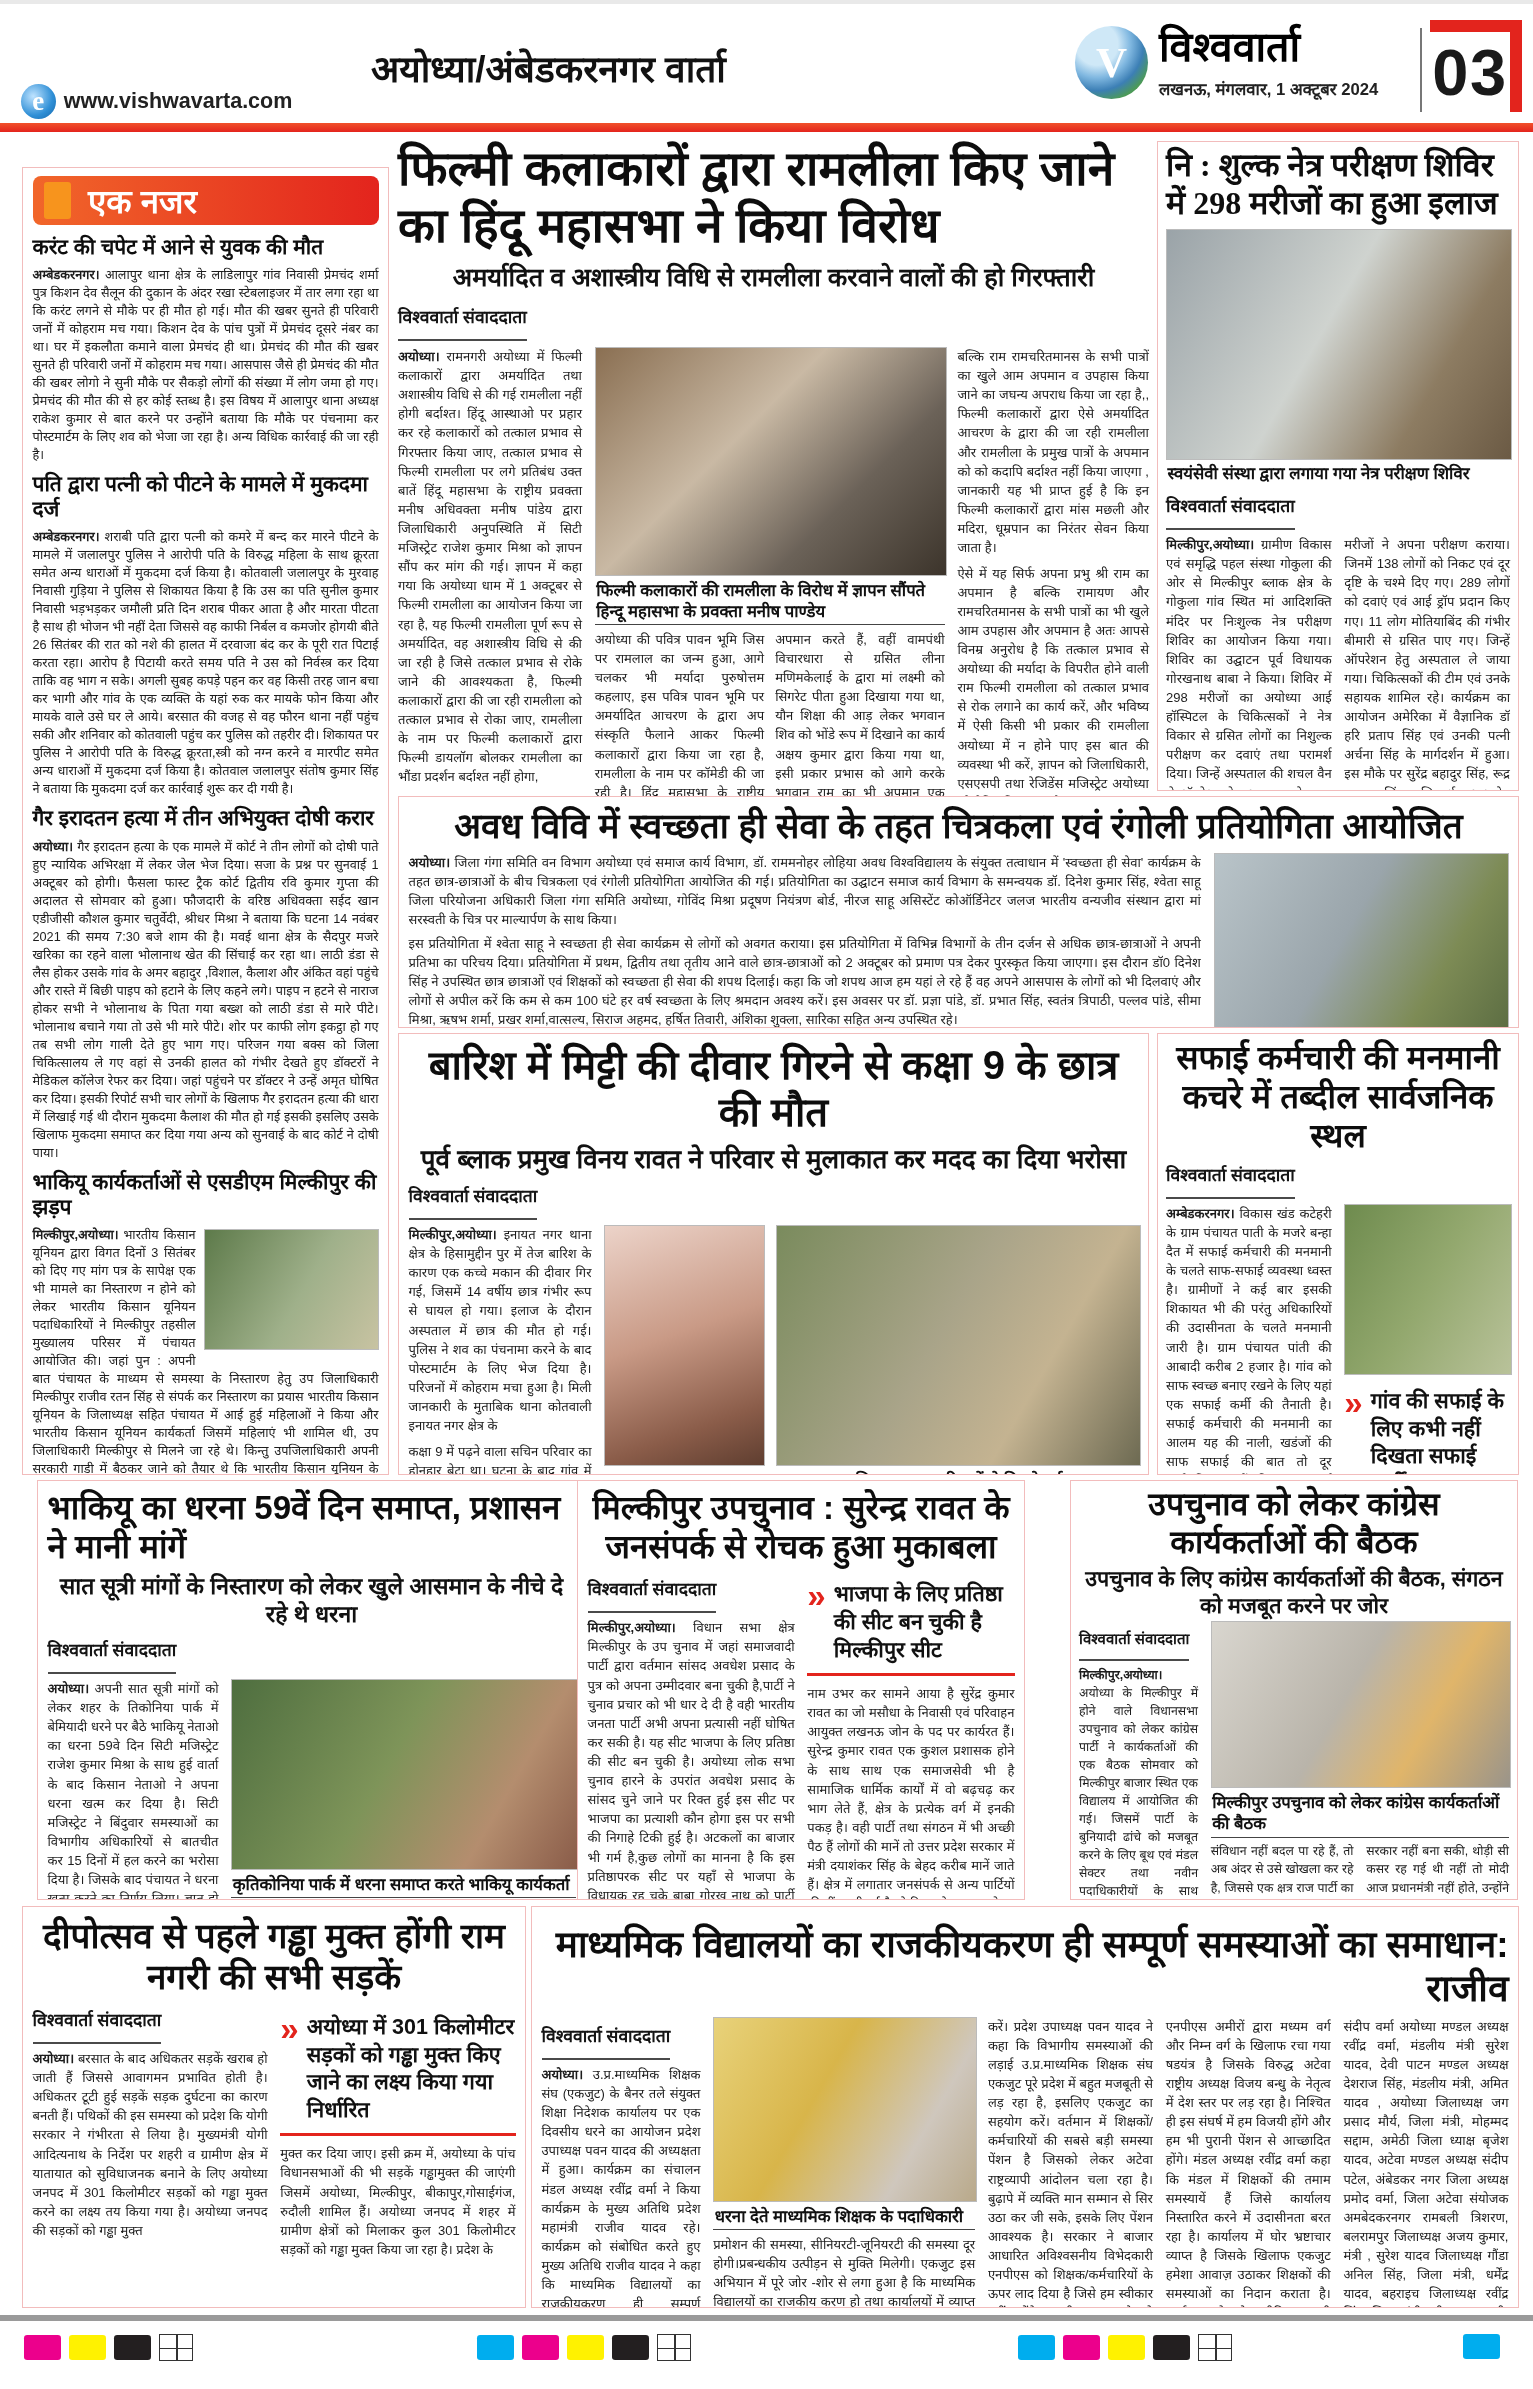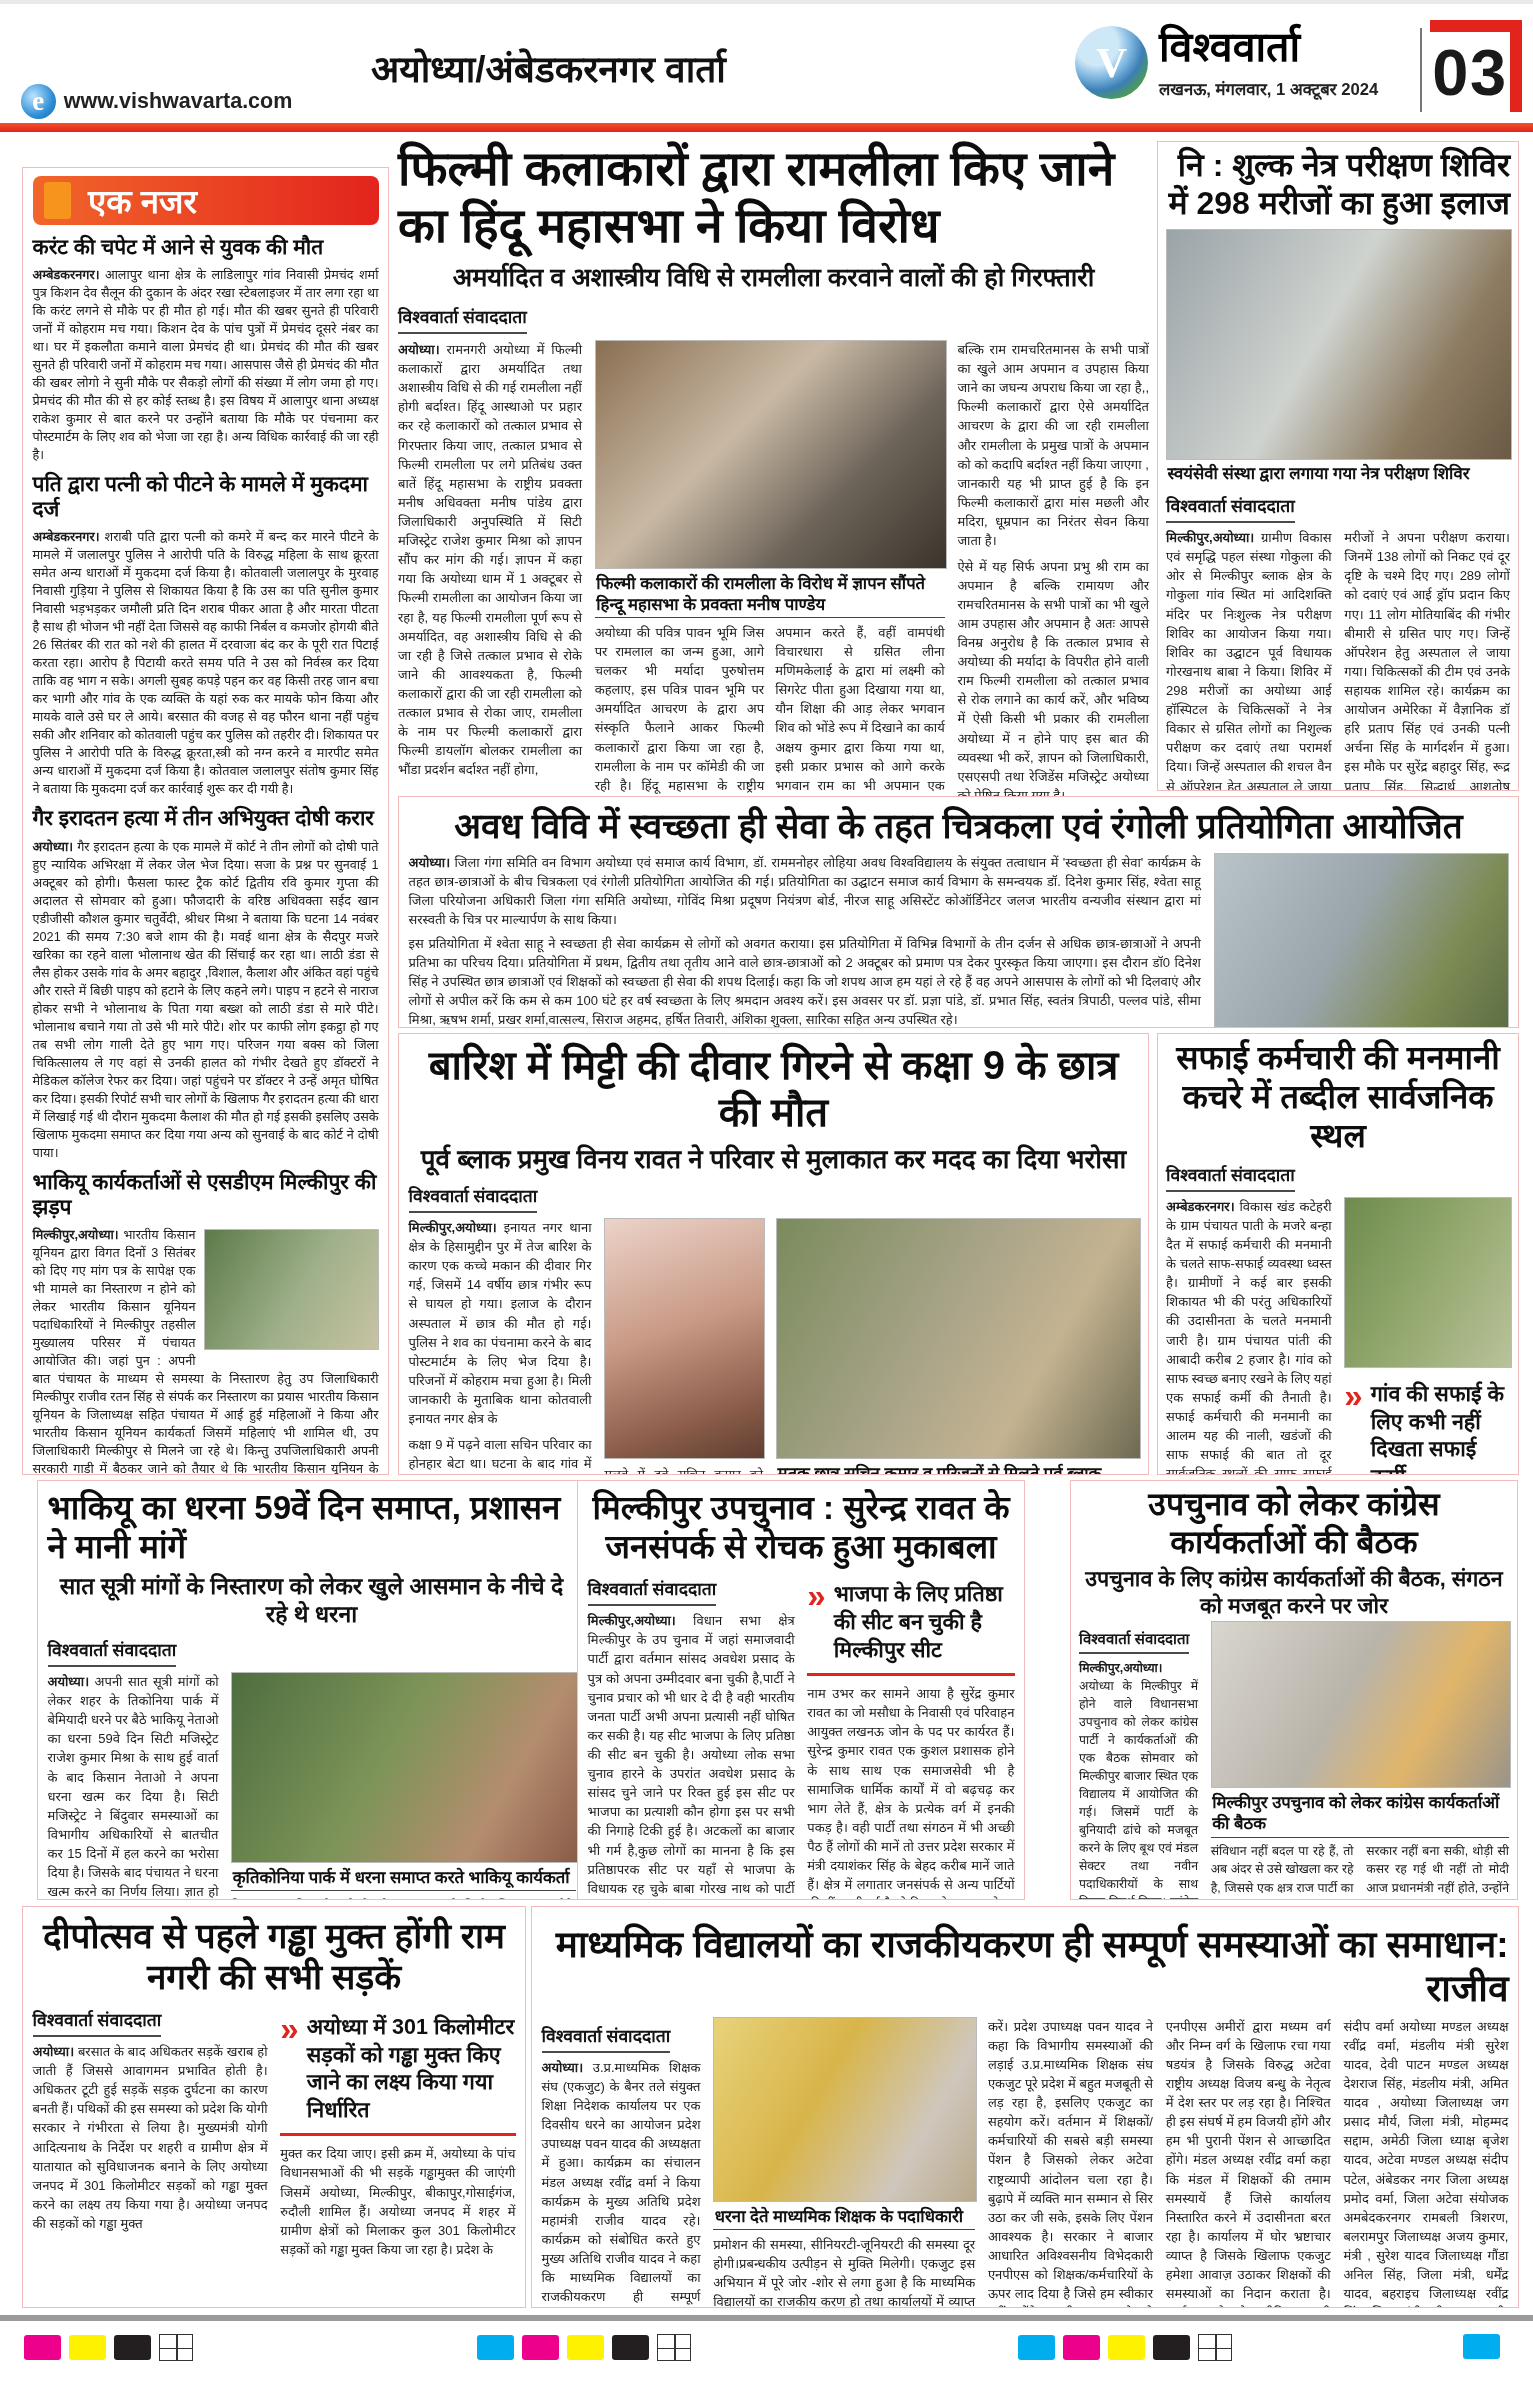--- a/index.html
+++ b/index.html
@@ -15,21 +15,21 @@
   .brand-name{font-size:41px;font-weight:bold;color:#000;line-height:1.05;}
   .brand-date{font-size:16.7px;font-weight:bold;color:#222;margin-top:8px;}
   .pageno-box{top:16px;left:1430px;width:92px;height:92px;border-top:12.7px solid #e3241d;border-right:12.7px solid #e3241d;display:flex;align-items:center;justify-content:center;}
   .pageno{font-size:65px;font-weight:bold;color:#1a1a1a;letter-spacing:1.6px;text-align:right;}
   .head-vline{top:24px;left:1420px;width:1.6px;height:84px;background:#777;}
   .redbar{top:119px;left:0;width:1533px;height:8.7px;background:linear-gradient(180deg,#f1512b,#e3241d);}
   
   .art{border:1.6px solid #f2bcbc;background:#fff;padding:8px 9.5px;overflow:hidden;}
   .hl{font-weight:bold;color:#0d0d0d;line-height:1.18;}
   .subhl{font-weight:bold;color:#111;line-height:1.25;}
-  .byline{font-weight:bold;font-size:17.5px;display:inline-block;border-bottom:2.4px solid #4a4a4a;padding-bottom:4px;margin:6.4px 0 4.8px 0;}
+  .byline{font-weight:bold;font-size:17.5px;display:inline-block;border-bottom:2.4px solid #4a4a4a;padding-bottom:11px;margin:6.4px 0 4.8px 0;}
   .bodytext{font-size:13px;line-height:1.47;text-align:justify;color:#1c1c1c;}
   .dl{font-weight:bold;}
   .cols{display:flex;gap:12.7px;}
   .col{flex:1;min-width:0;}
   .photo{position:relative;width:100%;border:0.8px solid #bbb;}
   .caption{font-weight:bold;font-size:16.7px;color:#111;padding:4.8px 1.6px 1.6px 1.6px;line-height:1.25;}
   .caption.underlined{border-bottom:1.6px solid #444;}
   .pq{display:flex;gap:8px;align-items:flex-start;padding:4.8px 0 8px 0;border-bottom:3.2px solid #e3241d;margin-bottom:8px;}
   .pq-mark{color:#e3241d;font-size:33px;font-weight:bold;line-height:0.9;flex:0 0 auto;}
   .pq-text{font-weight:bold;font-size:21.5px;line-height:1.3;color:#111;}
@@ -115,21 +115,21 @@
         </div>
       </div>
       <div class="col">
         <p class="bodytext" style="margin:0;">बल्कि राम रामचरितमानस के सभी पात्रों का खुले आम अपमान व उपहास किया जाने का जघन्य अपराध किया जा रहा है,, फिल्मी कलाकारों द्वारा ऐसे अमर्यादित आचरण के द्वारा की जा रही रामलीला और रामलीला के प्रमुख पात्रों के अपमान को को कदापि बर्दाश्त नहीं किया जाएगा , जानकारी यह भी प्राप्त हुई है कि इन फिल्मी कलाकारों द्वारा मांस मछली और मदिरा, धूम्रपान का निरंतर सेवन किया जाता है।</p>
         <p class="bodytext" style="margin:6.4px 0 0 0;">ऐसे में यह सिर्फ अपना प्रभु श्री राम का अपमान है बल्कि रामायण और रामचरितमानस के सभी पात्रों का भी खुले आम उपहास और अपमान है अतः आपसे विनम्र अनुरोध है कि तत्काल प्रभाव से अयोध्या की मर्यादा के विपरीत होने वाली राम फिल्मी रामलीला को तत्काल प्रभाव से रोक लगाने का कार्य करें, और भविष्य में ऐसी किसी भी प्रकार की रामलीला अयोध्या में न होने पाए इस बात की व्यवस्था भी करें, ज्ञापन को जिलाधिकारी, एसएसपी तथा रेजिडेंस मजिस्ट्रेट अयोध्या को प्रेषित किया गया है।</p>
       </div>
     </div>
   </div>
 
   <div class="abs art" style="left:1157px;top:137px;width:362px;height:650px;padding:4.8px 8px;">
-    <div class="hl" style="font-size:32px;text-align:right;">नि : शुल्क नेत्र परीक्षण शिविर में 298 मरीजों का हुआ इलाज</div>
+    <div class="hl" style="font-size:32px;text-align:left;font-family:Liberation Serif, serif;">नि : शुल्क नेत्र परीक्षण शिविर में 298 मरीजों का हुआ इलाज</div>
     <div class="photo" style="height:229px;margin-top:6.4px;background:linear-gradient(120deg,#9aa3a8,#cfd3cf 45%,#8d7c62 75%,#6b5a44);"></div>
     <div class="caption">स्वयंसेवी संस्था द्वारा लगाया गया नेत्र परीक्षण शिविर</div>
     <div class="byline">विश्ववार्ता संवाददाता</div>
     <div class="cols">
       <p class="bodytext col" style="margin:0;"><b class="dl">मिल्कीपुर,अयोध्या।</b> <span>ग्रामीण विकास एवं समृद्धि पहल संस्था गोकुला की ओर से मिल्कीपुर ब्लाक क्षेत्र के गोकुला गांव स्थित मां आदिशक्ति मंदिर पर निःशुल्क नेत्र परीक्षण शिविर का आयोजन किया गया। शिविर का उद्घाटन पूर्व विधायक गोरखनाथ बाबा ने किया। शिविर में 298 मरीजों का अयोध्या आई हॉस्पिटल के चिकित्सकों ने नेत्र विकार से ग्रसित लोगों का निशुल्क परीक्षण कर दवाएं तथा परामर्श दिया। जिन्हें अस्पताल की शचल वैन से ऑपरेशन हेतु अस्पताल ले जाया गया। ग्रामीण विकास एवं समृद्धि पहल संस्था के अध्यक्ष आशुतोष सिंह आशू द्वारा आयोजित निशुल्क नेत्र परीक्षण शिविर में आये अयोध्या आई हॉस्पिटल के डॉक्टरों की टीम को अंग वस्त्र भेंट कर स्वागत किया गया। शिविर में 298</span></p>
       <p class="bodytext col" style="margin:0;">मरीजों ने अपना परीक्षण कराया। जिनमें 138 लोगों को निकट एवं दूर दृष्टि के चश्मे दिए गए। 289 लोगों को दवाएं एवं आई ड्रॉप प्रदान किए गए। 11 लोग मोतियाबिंद की गंभीर बीमारी से ग्रसित पाए गए। जिन्हें ऑपरेशन हेतु अस्पताल ले जाया गया। चिकित्सकों की टीम एवं उनके सहायक शामिल रहे। कार्यक्रम का आयोजन अमेरिका में वैज्ञानिक डॉ हरि प्रताप सिंह एवं उनकी पत्नी अर्चना सिंह के मार्गदर्शन में हुआ। इस मौके पर सुरेंद्र बहादुर सिंह, रूद्र प्रताप सिंह, सिद्धार्थ आशुतोष सिंह,इसानी सिंह,मंटू सिंह, राघवेंद्र सिह विकी, मुन्ना मिश्रा, ओमप्रकाश तिवारी, दरोगा तिवारी, राजू जायसवाल, अरविंद श्रीवास्तव, राजेश गुप्ता, लल्लू पासी सहित बड़ी संख्या में ग्रामीण एवं क्षेत्र वासी मौजूद रहे।</p>
     </div>
   </div>
 
   <div class="abs art" style="left:398px;top:792px;width:1121px;height:232px;">

